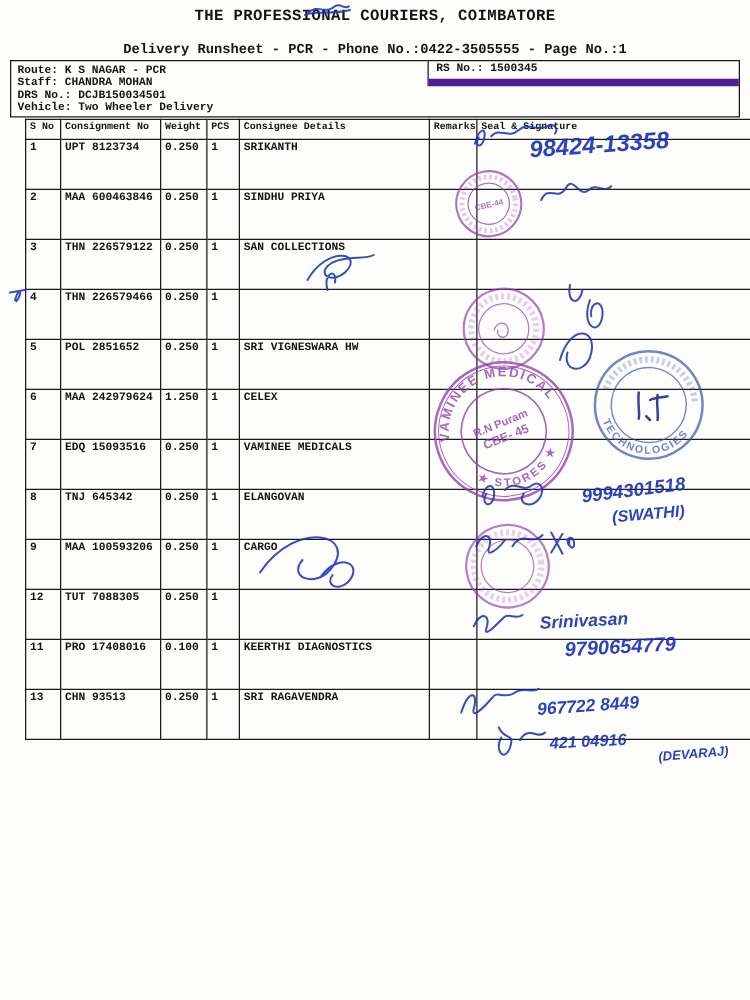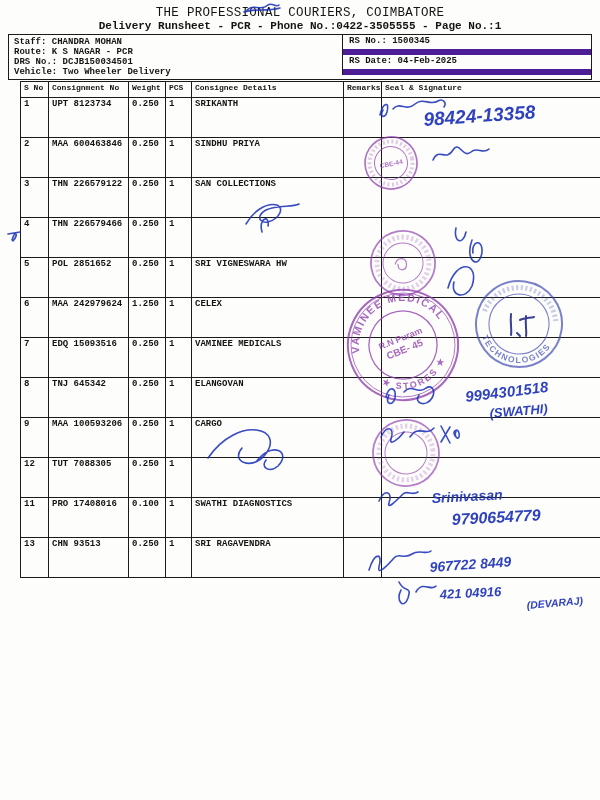--- a/index.html
+++ b/index.html
@@ -1,19 +1,19 @@
 <!DOCTYPE html>
 <html><head>
 <meta charset="utf-8">
 <style>
   html,body{margin:0;padding:0}
   body{width:600px;height:800px;background:#d8d8d8;font-family:"Liberation Mono",monospace}
   .page{position:relative;width:600px;height:800px;background:#fdfdfb;overflow:hidden;color:#141414}
-  .title{padding-top:6px;text-align:center;font-size:12.5px;font-weight:normal;letter-spacing:.3px}
-  .subtitle{margin-top:0;text-align:center;font-size:11px;font-weight:bold}
+  .title{padding-top:6px;text-align:center;font-size:12.5px;font-weight:bold;letter-spacing:.3px}
+  .subtitle{margin-top:14px;text-align:center;font-size:11px;font-weight:bold}
   .infobox{position:relative;margin:2px 8px 0;border:1.5px solid #1a1a1a;font-size:9px;font-weight:bold}
   .infobox .left{padding:2px 5px;line-height:10px}
   .infobox .right{position:absolute;top:0;right:0;width:248px;border-left:1.5px solid #1a1a1a}
   .infobox .right>div{border-bottom:6px solid #4c1d95;padding:1px 6px;height:12px;line-height:10px}
   table{border-collapse:collapse;margin:1px 20px 0;width:584px;table-layout:fixed}
   th,td{border:1px solid #1a1a1a;font-weight:bold;text-align:left;vertical-align:top;padding:1px 3px;white-space:nowrap;overflow:hidden}
   th{font-size:8px;height:13px}
   td{font-size:9px;height:37px}
   .overlay{position:absolute;left:0;top:0;pointer-events:none}
   .ink{fill:none;stroke:#1e33b8;stroke-width:1.6;stroke-linecap:round;stroke-linejoin:round;opacity:.88}
@@ -27,28 +27,27 @@
 </head>
 <body>
 
 <div class="page">
 
   <div class="title">THE PROFESSIONAL COURIERS, COIMBATORE</div>
   <div class="subtitle">Delivery Runsheet - PCR - Phone No.:0422-3505555 - Page No.:1</div>
 
   <div class="infobox">
     <div class="left">
+      <div>Route: K S NAGAR - PCR</div>
       <div>Staff: CHANDRA MOHAN</div>
-      <div>Route: K S NAGAR - PCR</div>
       <div>DRS No.: DCJB150034501</div>
       <div>Vehicle: Two Wheeler Delivery</div>
     </div>
     <div class="right">
       <div>RS No.: 1500345</div>
-      <div>RS Date: 04-Feb-2025</div>
     </div>
   </div>
 
   <table>
     <colgroup>
       <col style="width:28px">
         <col style="width:80px">
         <col style="width:37px">
         <col style="width:26px">
       <col style="width:152px">
@@ -155,21 +154,21 @@
         <td>1</td>
         <td></td>
         <td></td>
         <td></td>
       </tr>
       <tr>
         <td>11</td>
         <td>PRO 17408016</td>
         <td>0.100</td>
         <td>1</td>
-        <td>SWATHI DIAGNOSTICS</td>
+        <td>KEERTHI DIAGNOSTICS</td>
         <td></td>
         <td></td>
       </tr>
       <tr>
         <td>13</td>
         <td>CHN 93513</td>
         <td>0.250</td>
         <td>1</td>
         <td>SRI RAGAVENDRA</td>
         <td></td>

